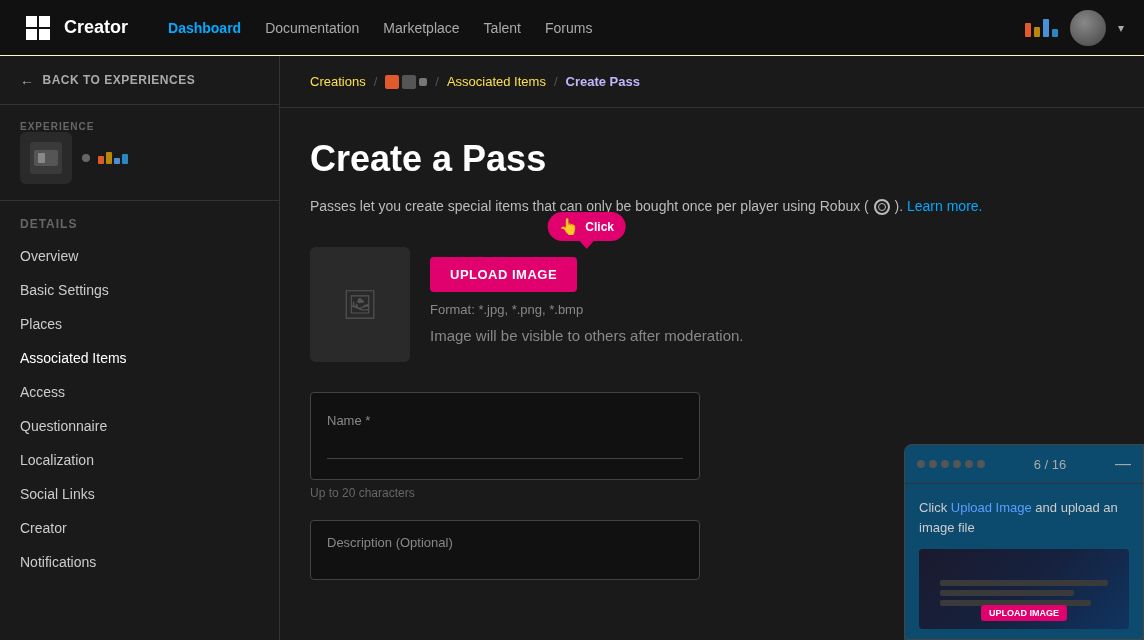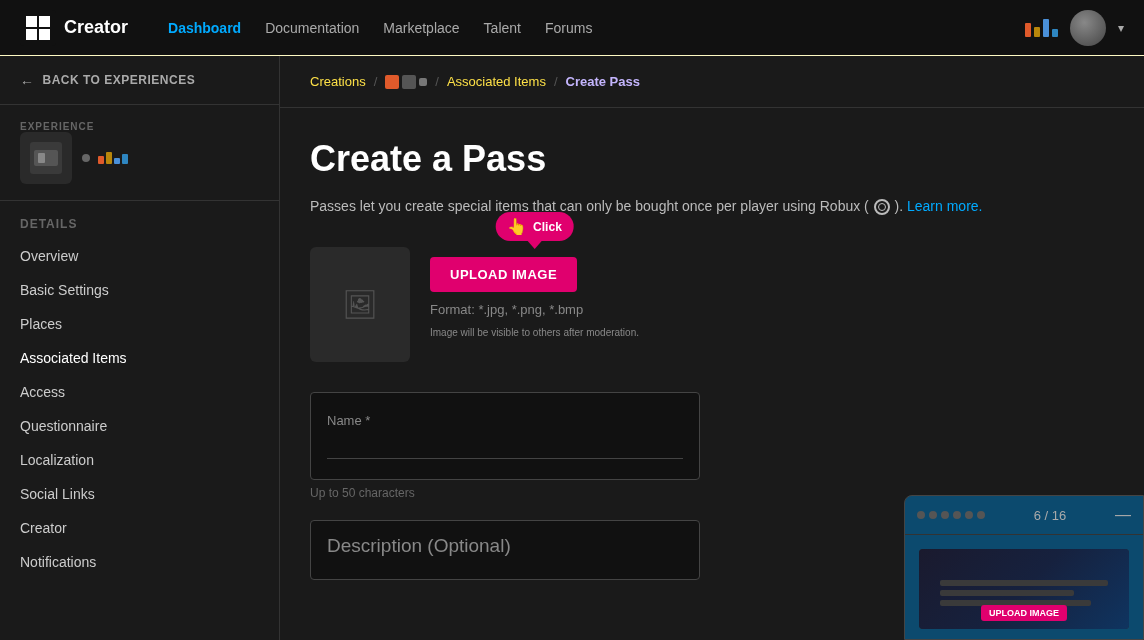--- a/index.html
+++ b/index.html
@@ -297,21 +297,21 @@
     }
     .cursor-hand {
       font-size: 16px;
     }
 
     .upload-format {
       font-size: 13px;
       color: #888;
     }
     .upload-note {
-      font-size: 10px;
+      font-size: 15px;
       color: #888;
       text-align: right;
     }
 
     
     .name-field-section {
       margin-bottom: 20px;
     }
     .name-input-wrapper {
       background: #111;
@@ -350,21 +350,21 @@
       width: 390px;
     }
     .desc-input-wrapper {
       background: #111;
       border: 1px solid #444;
       border-radius: 4px;
       padding: 14px 16px;
       min-height: 60px;
     }
     .desc-label {
-      font-size: 19px;
+      font-size: 13px;
       color: #888;
       display: block;
     }
 
     
     .overlay-panel {
       position: fixed;
       right: 0;
       bottom: 0;
       width: 240px;
@@ -600,21 +600,21 @@
           <div class="upload-note">Image will be visible to others after moderation.</div>
         </div>
       </div>
 
       <div class="name-field-section">
         <div class="name-input-wrapper">
           <label class="name-label">Name *</label>
           <input class="name-input" type="text" style="">
           <div class="name-underline"></div>
         </div>
-        <div class="name-hint">Up to 50 characters</div>
+        <div class="name-hint">Up to 20 characters</div>
       </div>
 
       <div class="desc-field-section">
         <div class="desc-input-wrapper">
           <label class="desc-label">Description (Optional)</label>
         </div>
       </div>
 
     </div>
   </main>
@@ -627,20 +627,23 @@
       <div class="overlay-dot"></div>
       <div class="overlay-dot"></div>
       <div class="overlay-dot"></div>
       <div class="overlay-dot"></div>
       <div class="overlay-dot"></div>
     </div>
     <span class="overlay-counter">6 / 16</span>
     <span class="overlay-minimize">—</span>
   </div>
   <div class="overlay-body">
+    <p class="overlay-text">
+      <span>Click </span><span class="overlay-link">Upload Image</span><span> and upload an image file</span>
+    </p>
     <div class="overlay-image">
       <div class="overlay-img-inner">
         <div style="display:flex;flex-direction:column;gap:4px;width:80%;margin-top:8px;">
           <div style="height:6px;background:#3a3a3a;border-radius:2px;width:100%;"></div>
           <div style="height:6px;background:#3a3a3a;border-radius:2px;width:80%;"></div>
           <div style="height:6px;background:#3a3a3a;border-radius:2px;width:90%;"></div>
         </div>
         <div class="overlay-img-badge">UPLOAD IMAGE</div>
       </div>
     </div>

